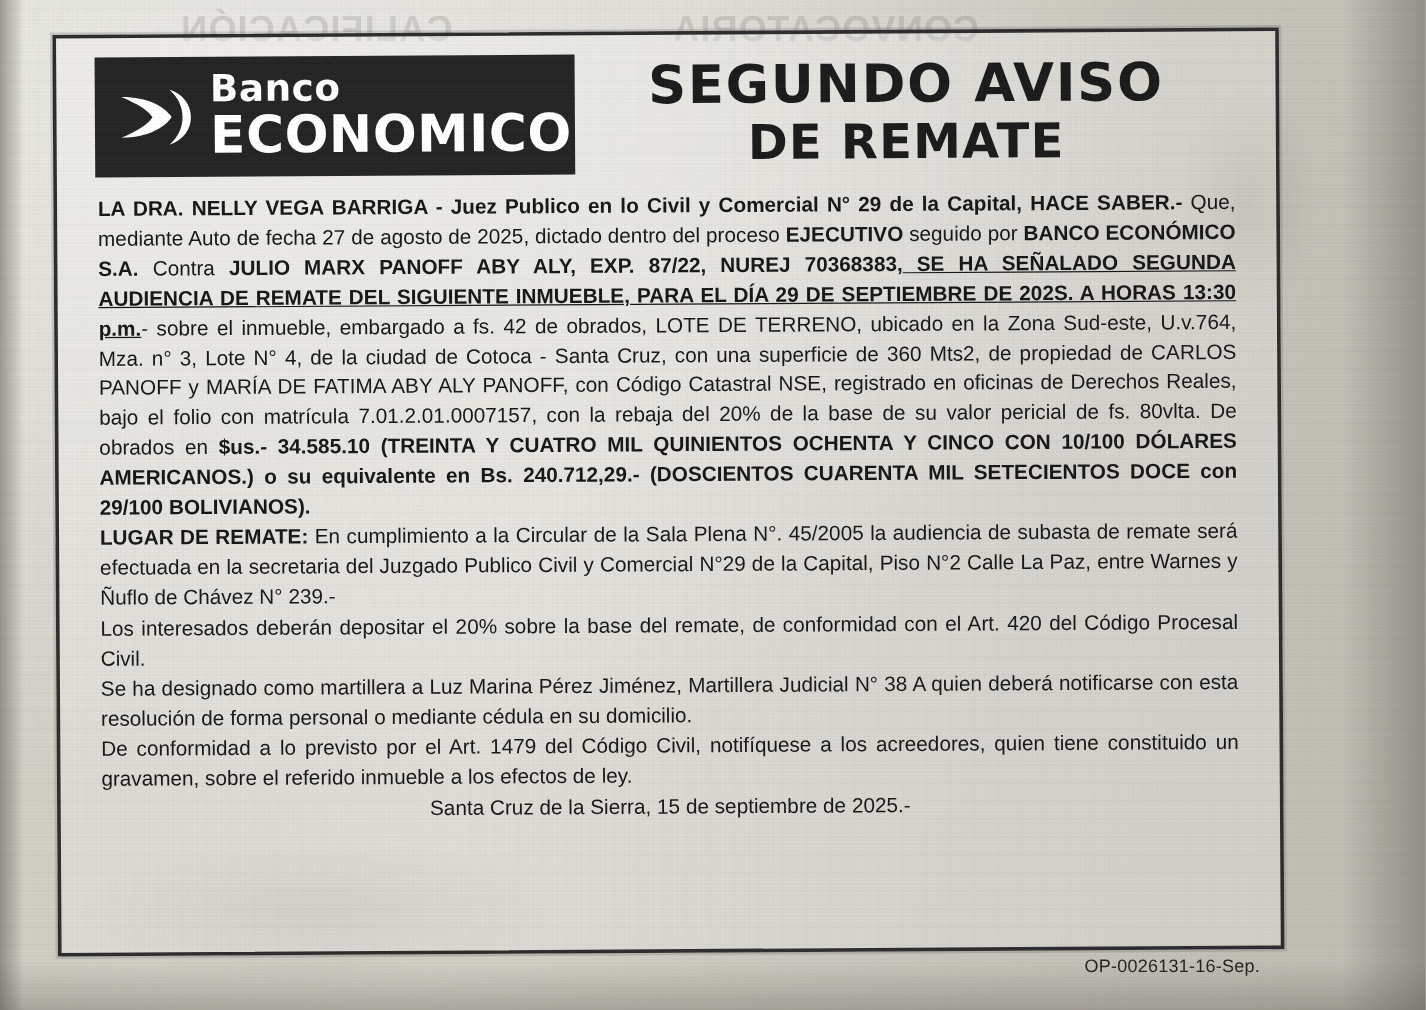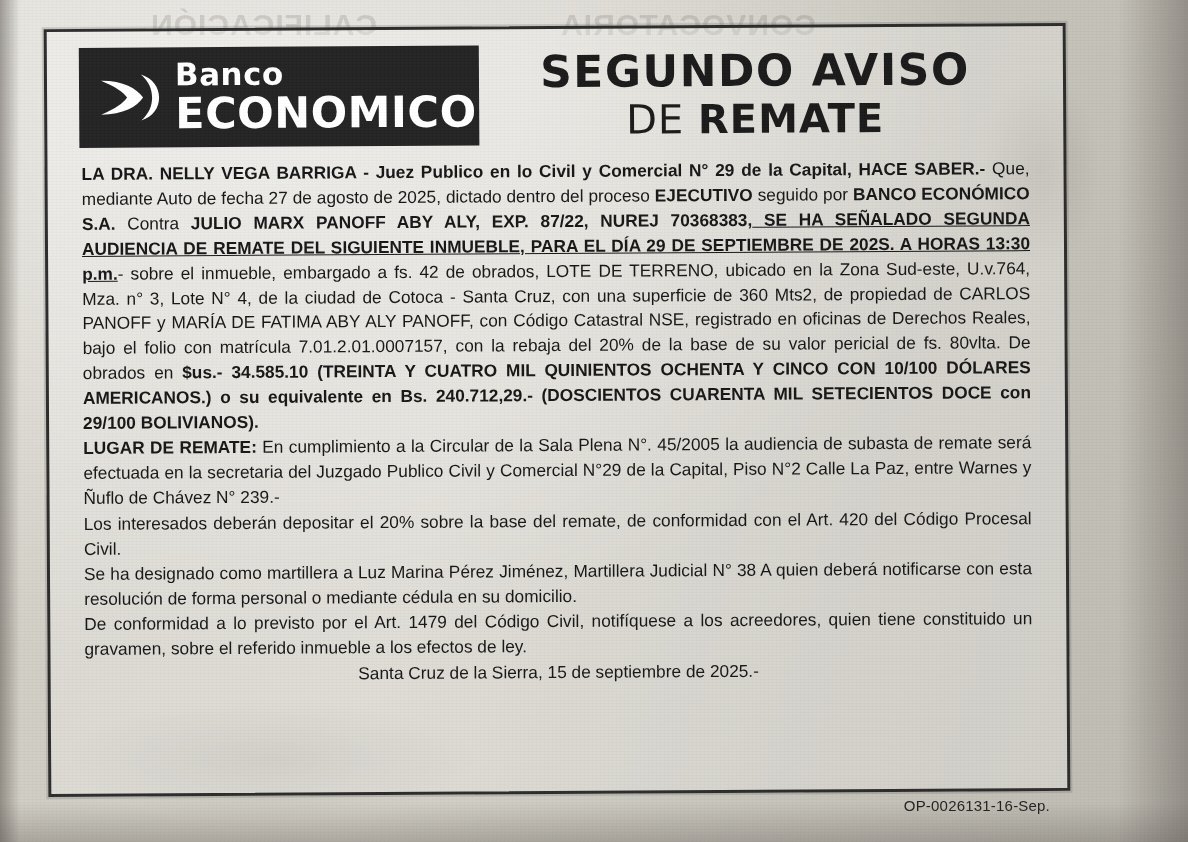--- a/index.html
+++ b/index.html
@@ -123,21 +123,21 @@
     font-family: "DejaVu Sans", sans-serif;
     line-height: 1.05;
   }
   .title-line2 {
     font-size: 40px;
     letter-spacing: 1px;
     font-family: "DejaVu Sans", sans-serif;
     line-height: 1.15;
     margin-top: 2px;
   }
-  .title-line2 .light { font-weight: 400; }
+  .title-line2 .light { font-weight: 700; }
   .title-line2 .bold  { font-weight: 800; }
 
   
   .body-copy {
     padding: 14px 24px 0 24px;
     font-size: 17.3px;
     line-height: 1.44;
     text-align: justify;
     font-family: "Liberation Sans", sans-serif;
     color: #161616;

